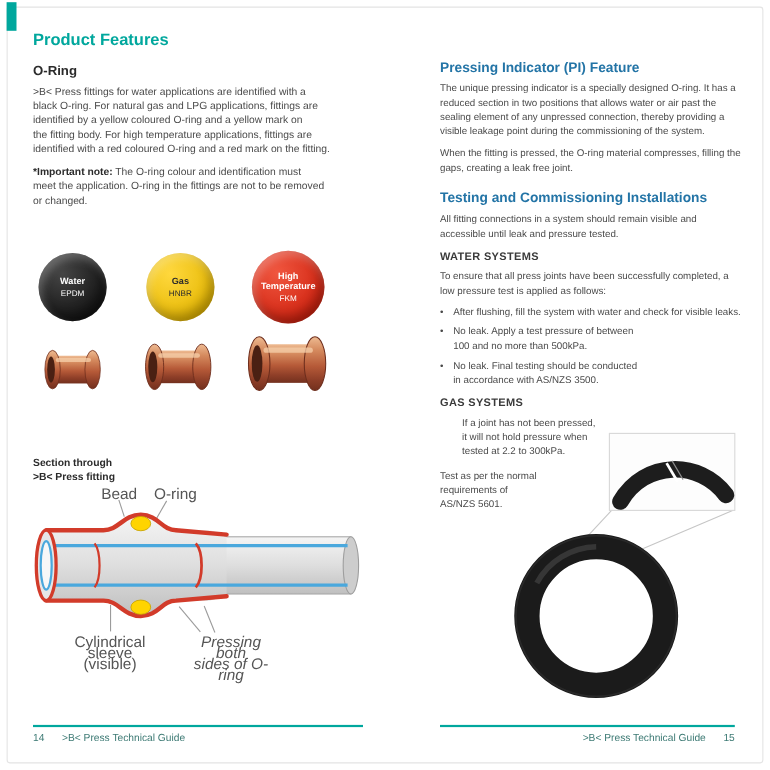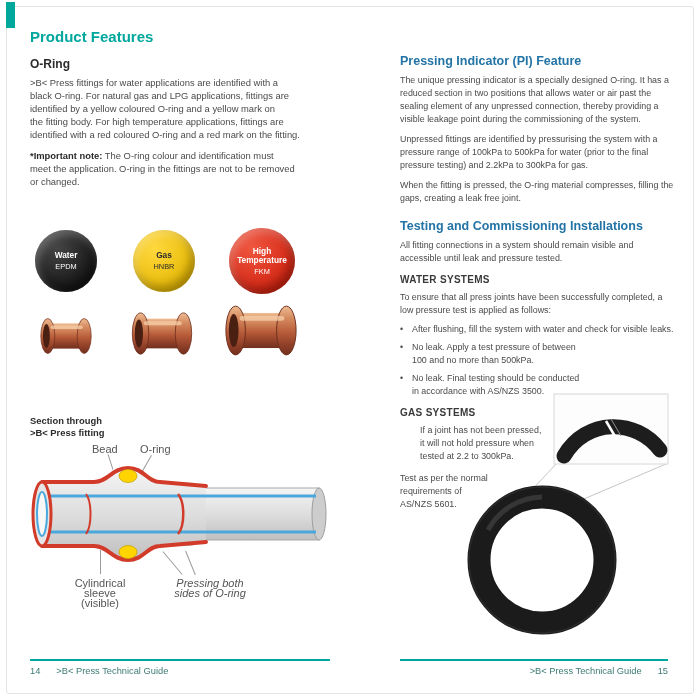--- a/index.html
+++ b/index.html
@@ -27,21 +27,21 @@
     text-align:center;
     box-shadow: inset 3px 5px 8px rgba(255,255,255,0.28), inset -4px -6px 10px rgba(0,0,0,0.3);
   }
   .oring-badge .name { font-weight:bold; font-size:8.3px; line-height:9.5px; white-space:pre-line; }
   .oring-badge .mat  { font-size:7.4px; line-height:9px; margin-top:1px; }
   .ring-black { background:radial-gradient(circle at 35% 30%, #454545, #131313 75%); color:#ffffff; }
   .ring-yellow{ background:radial-gradient(circle at 35% 30%, #ffd83d, #e5b703 75%); color:#2b2b2b; }
   .ring-red   { background:radial-gradient(circle at 35% 30%, #f0563f, #d02310 75%); color:#ffffff; }
 
   
-  .diag-label { position:absolute; font-size:11px; line-height:10px; color:#555; text-align:center; white-space:pre-line; }
+  .diag-label { position:absolute; font-size:14px; line-height:10px; color:#555; text-align:center; white-space:pre-line; }
   .leader { position:absolute; width:1px; background:#9b9b9b; }
 
   
   .right-col { position:absolute; left:400px; top:54px; width:274px; }
   .r-head { font-size:12.5px; font-weight:bold; color:#2374a6; margin-bottom:6px; }
   .r-p { font-size:8.9px; line-height:13px; margin-bottom:7px; }
   .pre { white-space:pre-line; }
   .mb14 { margin-bottom:14px; }
   .sys-head { font-size:10px; color:#3a3a3a; letter-spacing:0.3px; margin:4px 0 6px; }
   .bullet { display:flex; gap:5px; margin-bottom:5px; font-size:8.9px; line-height:13px; }
@@ -179,21 +179,20 @@
   <div class="leader" style="left:172px; top:548px; height:30px; transform:rotate(-40deg);"></div>
   <div class="leader" style="left:190px; top:550px; height:26px; transform:rotate(-22deg);"></div>
   <div class="diag-label" style="left:58px; top:578px; width:84px;">Cylindrical sleeve
 (visible)</div>
   <div class="diag-label" style="left:168px; top:578px; width:84px;font-style:italic;">Pressing both
 sides of O-ring</div>
 
   <div class="right-col">
     <h2 class="r-head">Pressing Indicator (PI) Feature</h2>
     <p class="r-p">The unique pressing indicator is a specially designed O-ring. It has a reduced section in two positions that allows water or air past the sealing element of any unpressed connection, thereby providing a visible leakage point during the commissioning of the system.</p>
-    <p class="r-p">Unpressed fittings are identified by pressurising the system with a pressure range of 100kPa to 500kPa for water (prior to the final pressure testing) and 2.2kPa to 300kPa for gas.</p>
     <p class="r-p mb14">When the fitting is pressed, the O-ring material compresses, filling the gaps, creating a leak free joint.</p>
 
     <h2 class="r-head">Testing and Commissioning Installations</h2>
     <p class="r-p" style="margin-bottom:9px;">All fitting connections in a system should remain visible and accessible until leak and pressure tested.</p>
 
     <h3 class="sys-head">WATER SYSTEMS</h3>
     <p class="r-p" style="margin-bottom:6px;">To ensure that all press joints have been successfully completed, a low pressure test is applied as follows:</p>
 
     <div class="bullet">
       <span class="dot">•</span>

